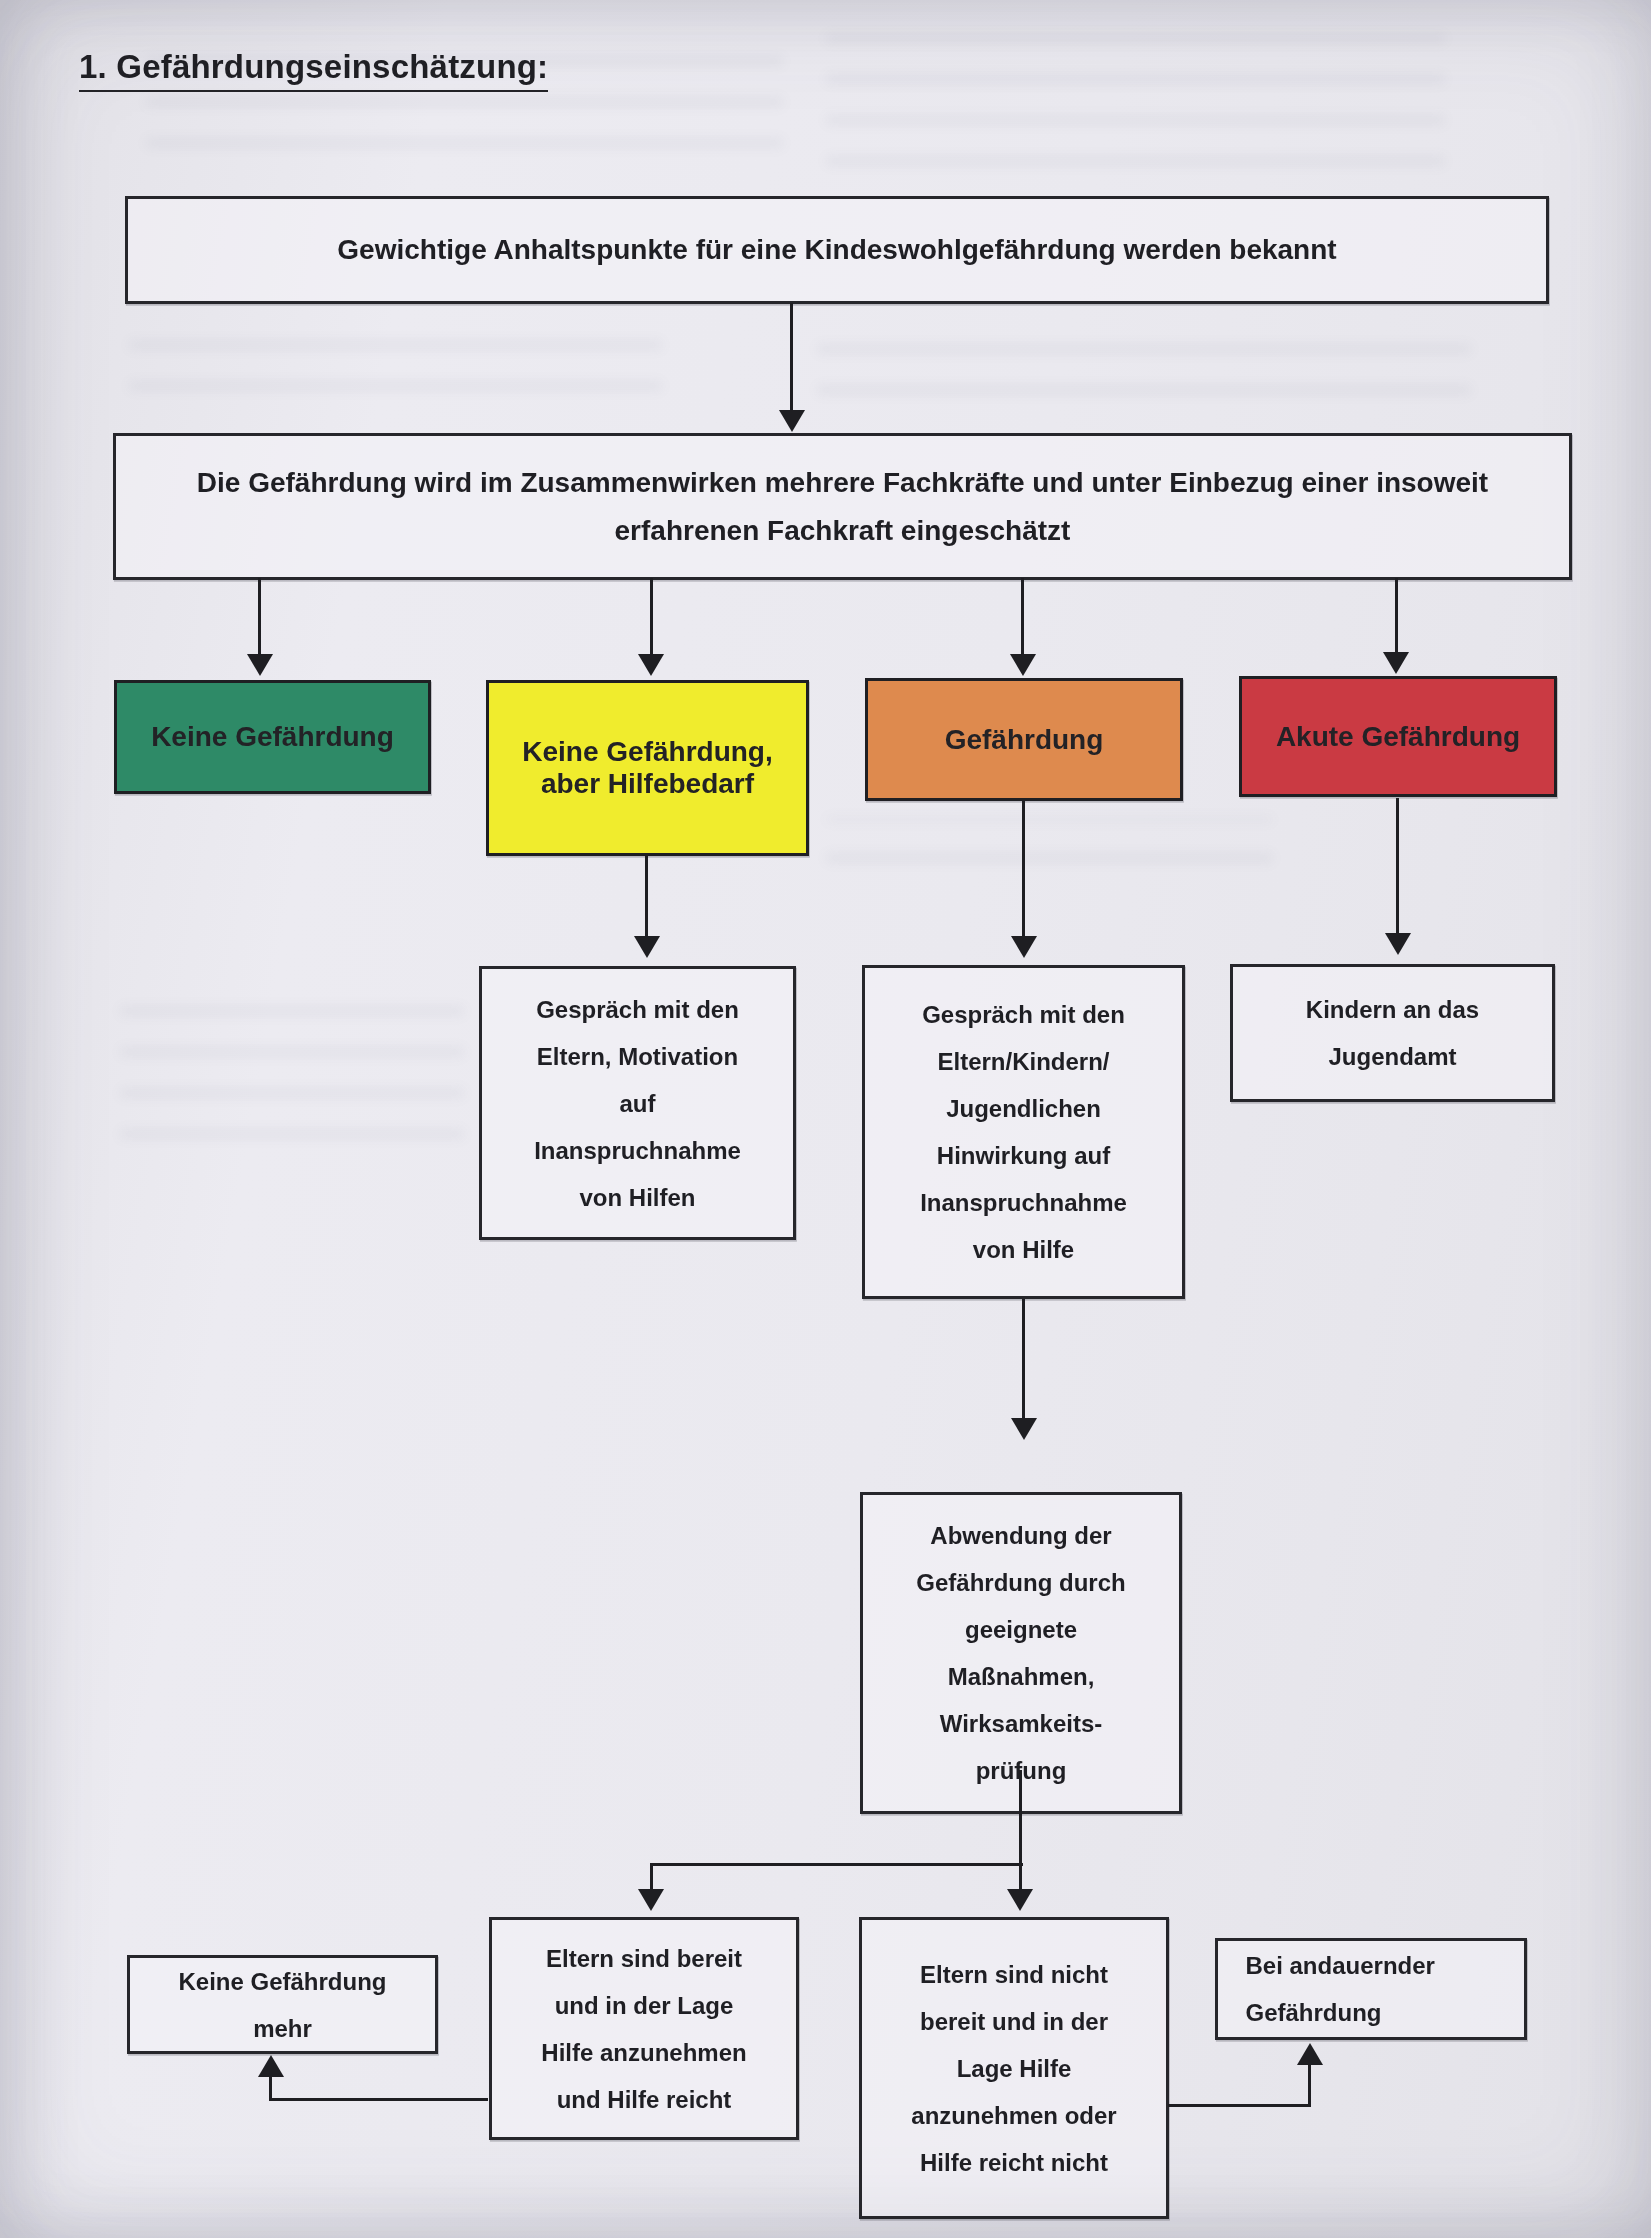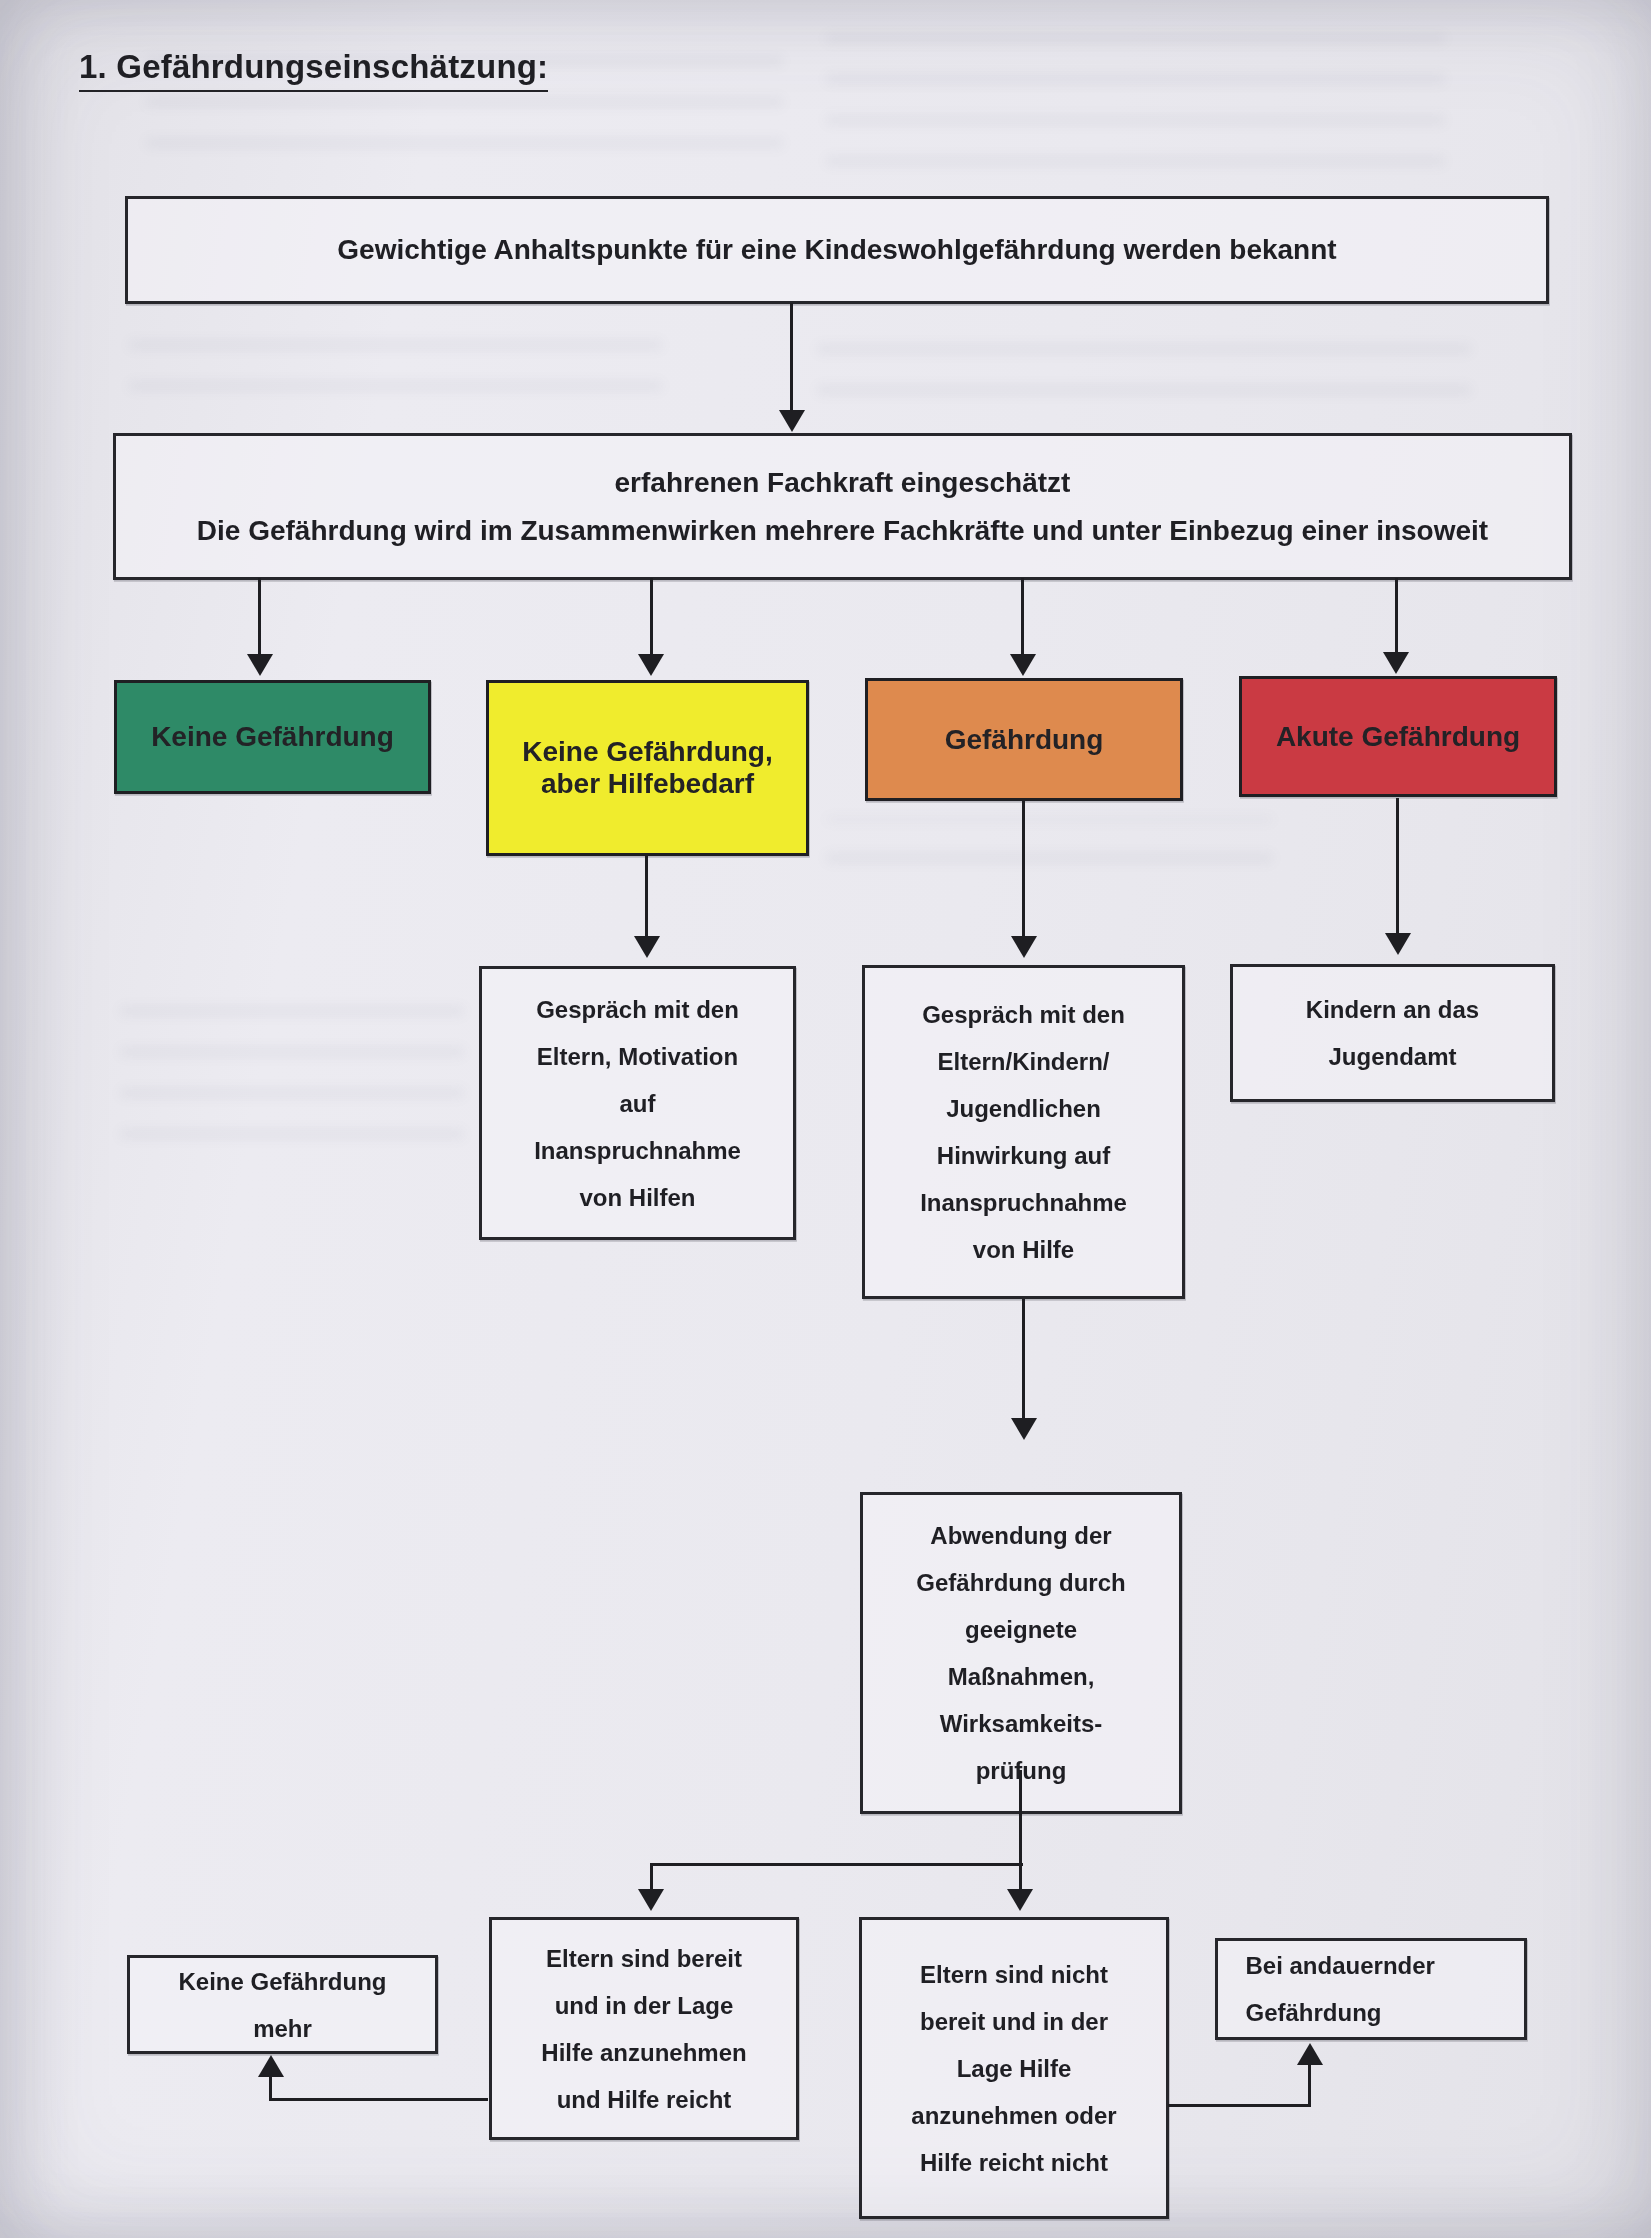--- a/index.html
+++ b/index.html
@@ -77,22 +77,22 @@
   <div class="ghost" style="left:826px;top:817px;width:447px;height:77px;"></div>
 
   <div class="title">1. Gefährdungseinschätzung:</div>
 
   <div class="box big" id="n-start">Gewichtige Anhaltspunkte für eine Kindeswohlgefährdung werden bekannt</div>
 
   <div class="vline" style="left:790px;top:303px;height:110px;"></div>
   <div class="ah-d" style="left:779px;top:410px;"></div>
 
   <div class="box big" id="n-assess">
+    <span class="ln">Die Gefährdung wird im Zusammenwirken mehrere Fachkräfte und unter Einbezug einer insoweit</span>
     <span class="ln">erfahrenen Fachkraft eingeschätzt</span>
-    <span class="ln">Die Gefährdung wird im Zusammenwirken mehrere Fachkräfte und unter Einbezug einer insoweit</span>
   </div>
 
   <div class="vline" style="left:258px;top:578px;height:77px;"></div>
   <div class="ah-d" style="left:247px;top:654px;"></div>
   <div class="vline" style="left:650px;top:578px;height:77px;"></div>
   <div class="ah-d" style="left:638px;top:654px;"></div>
   <div class="vline" style="left:1021px;top:578px;height:77px;"></div>
   <div class="ah-d" style="left:1010px;top:654px;"></div>
   <div class="vline" style="left:1395px;top:578px;height:76px;"></div>
   <div class="ah-d" style="left:1383px;top:652px;"></div>

